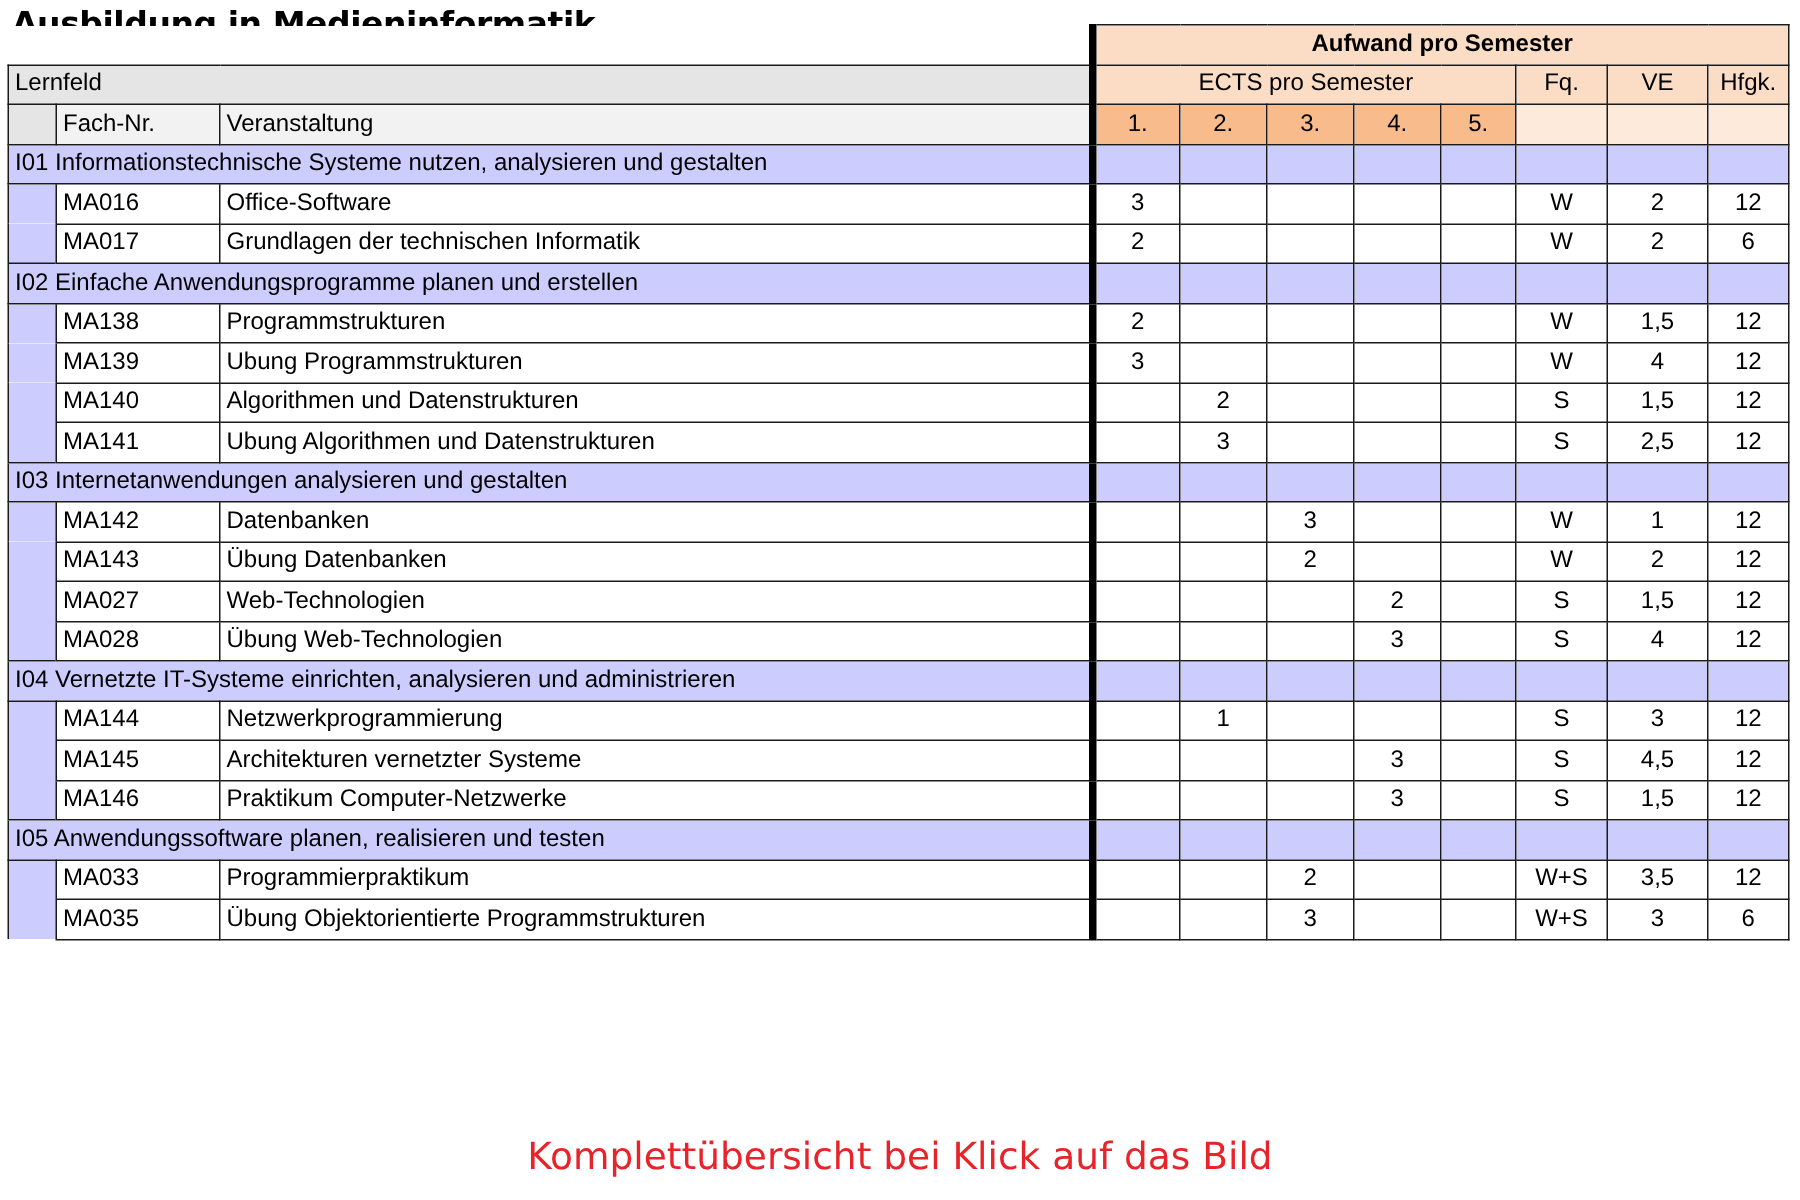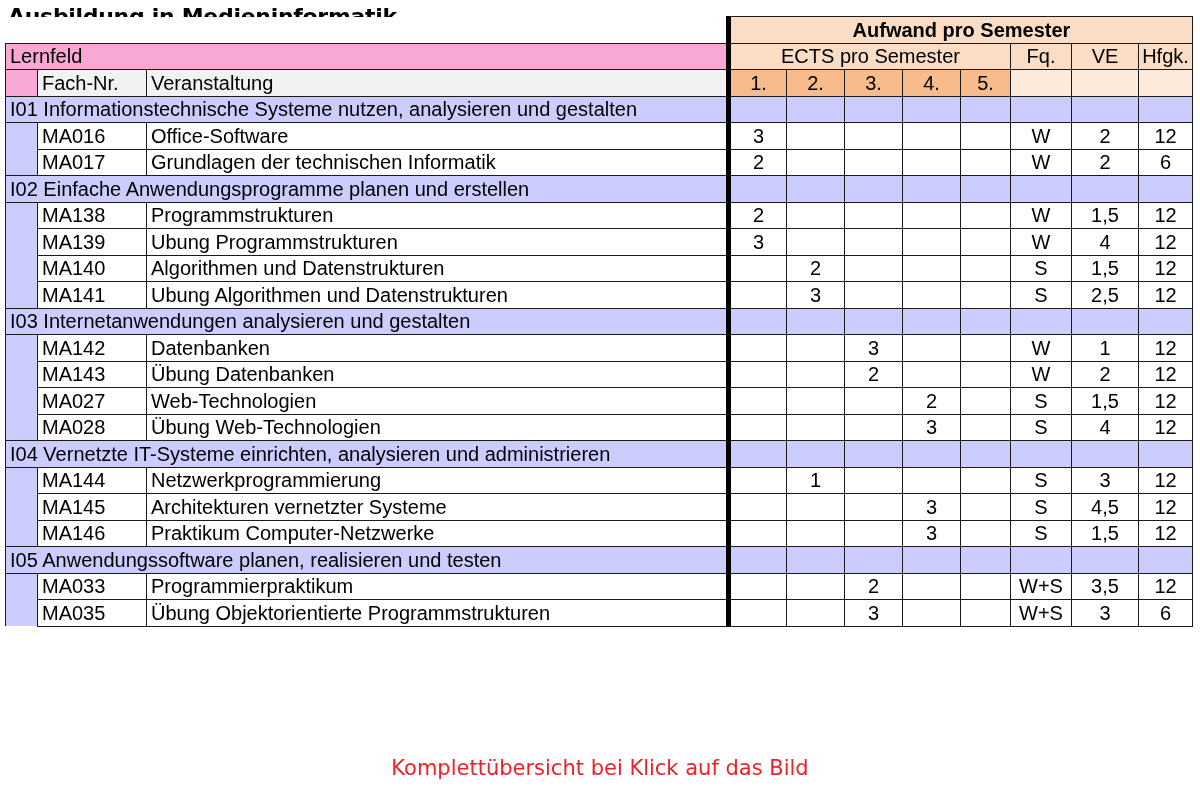--- a/index.html
+++ b/index.html
@@ -1,38 +1,38 @@
 <!DOCTYPE html>
 <html><head>
 <meta charset="utf-8">
 <style>
   html, body { margin:0; padding:0; background:#ffffff; }
   body { width:1200px; height:800px; position:relative; overflow:hidden;
          font-family:"Liberation Sans", sans-serif; color:#000; }
   .title { position:absolute; left:8px; top:4px; font-family:"DejaVu Sans", sans-serif;
            font-weight:bold; font-size:22px; letter-spacing:-0.3px; }
   table.plan { position:absolute; left:5px; top:16px; border-collapse:collapse;
-               table-layout:fixed; font-size:20px; }
+               table-layout:fixed; font-size:16px; }
   table.plan td { border:1.5px solid #1a1a1a; padding:0 4px; height:25.5px; line-height:22px;
                   white-space:nowrap; overflow:hidden; }
   td.c { text-align:center; padding:0; }
   .blank { border:none !important; background:#fff; }
-  .grey { background:#f9a8d4; }
+  .grey { background:#e5e5e5; }
   .lightgrey { background:#f2f2f2;margin-left:40px; }
   .peach1 { background:#fbdcc4; }
   .peach3 { background:#f8bb8c; }
   .peach0 { background:#fdeadb; }
   .lilac { background:#ccccff; }
   .white { background:#ffffff; }
   .thick { border-left:5px solid #000 !important; }
   .nobot { border-bottom:none !important; }
   .notop { border-top:none !important; }
   .bold { font-weight:bold; }
   .caption { position:absolute; top:756px; left:0; width:1200px; text-align:center;
-             color:#e8232a; font-family:"DejaVu Sans", sans-serif; font-size:21px; }
+             color:#e8232a; font-family:"DejaVu Sans", sans-serif; font-size:25px; }
 </style>
 </head>
 <body>
 
 <div class="title">Ausbildung in Medieninformatik</div>
 
 <table class="plan">
   <colgroup>
     <col style="width:32px">
       <col style="width:109px">

